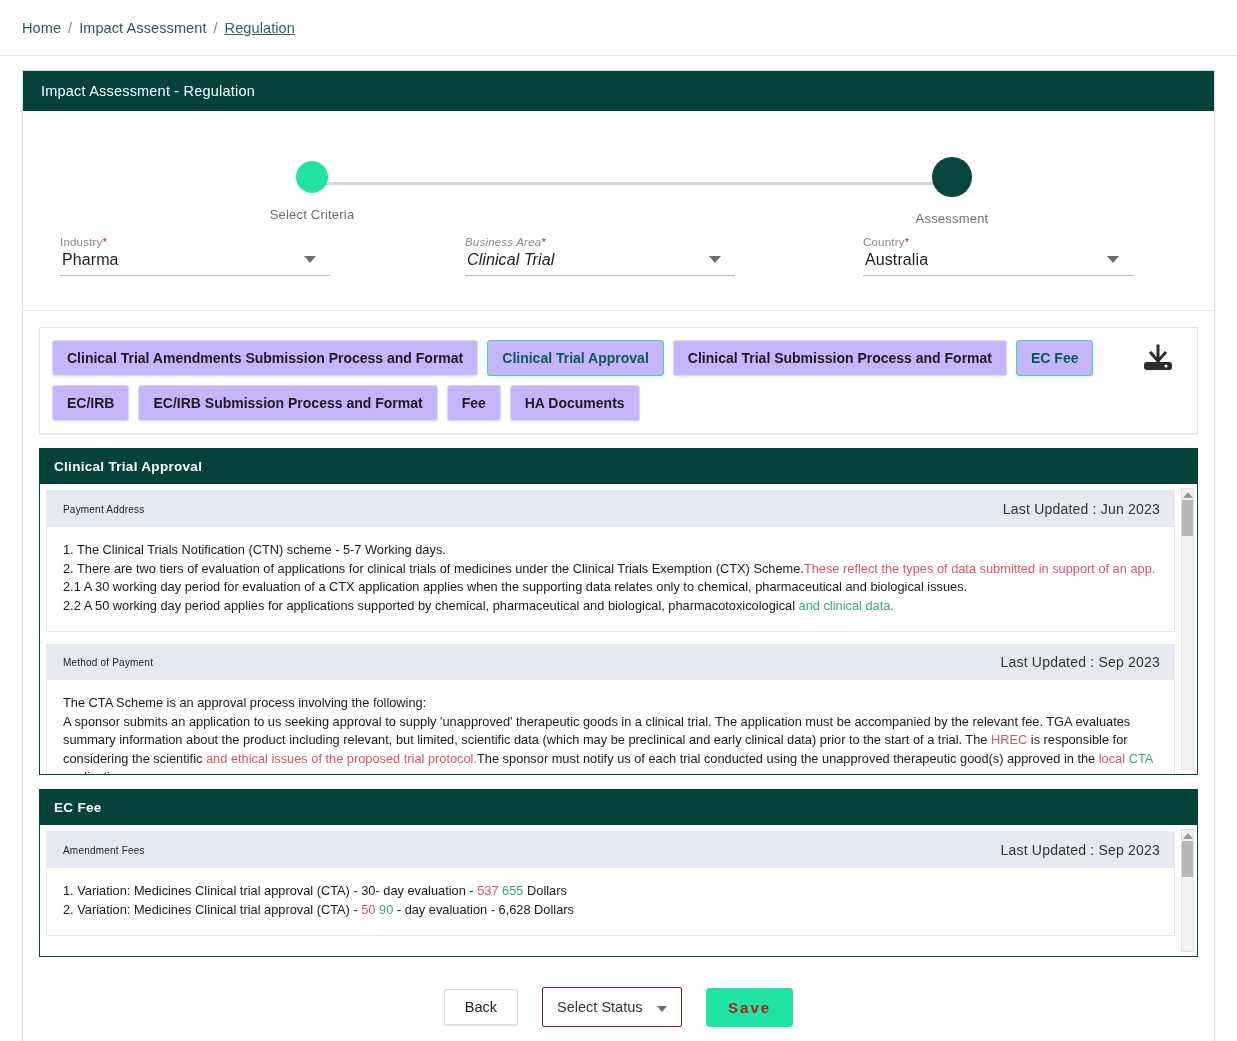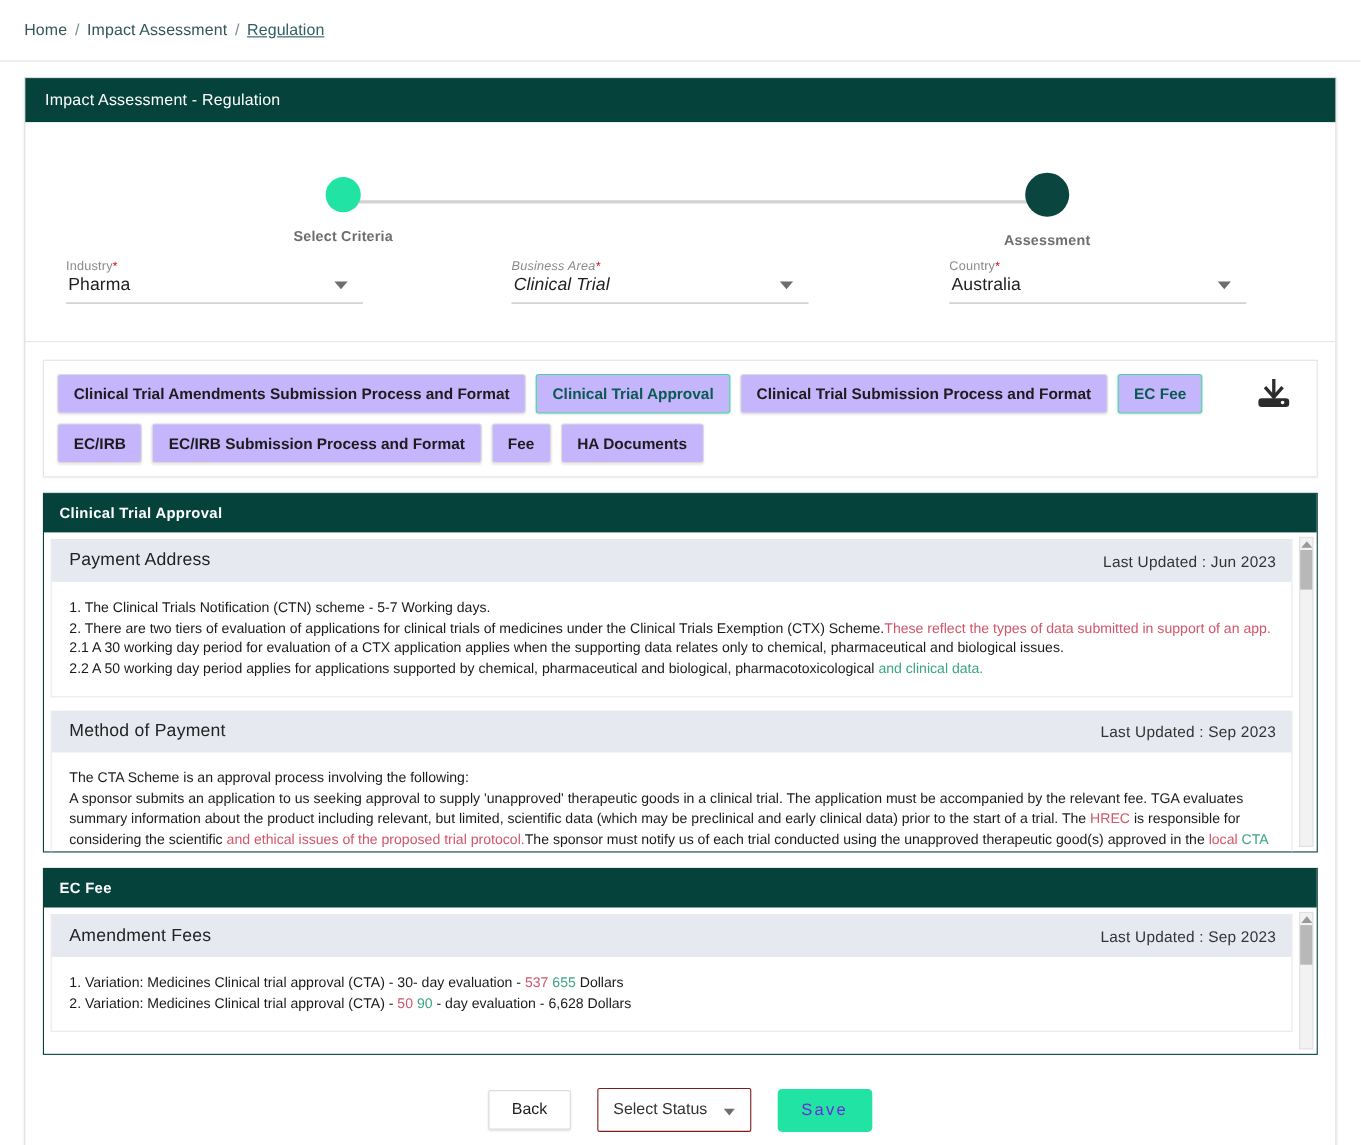--- a/index.html
+++ b/index.html
@@ -62,21 +62,20 @@
     margin: 0 auto;
     position: relative; z-index: 2;
   }
   .dot.done { background: #21e3a3; }
   .dot.current { background: #0a4540; width: 40px; height: 40px; margin-top: -4px; }
   .step-label {
     margin-top: 14px;
     font-size: 13px;
     color: #6e6e6e;
     letter-spacing: .2px;
-    font-weight: bold;
   }
 
   
   .filters {
     display: flex;
     padding: 10px 0 34px 0;
   }
   .field { position: relative; }
   .field.f1 { margin-left: 37px; width: 270px; }
   .field.f2 { margin-left: 135px; width: 270px; font-style: italic; }
@@ -165,21 +164,21 @@
   .panel-body.short { max-height: 150px; }
   .section { border: 1px solid #e8e8e8; border-top: none; margin-bottom: 12px; }
   .section:first-child { border-top: 1px solid #e8e8e8; }
   .section-head {
     background: #e7e9f0;
     display: flex;
     align-items: center;
     justify-content: space-between;
     padding: 10px 14px 10px 16px;
   }
-  .section-title { font-size: 16px; color: #222; letter-spacing: .2px; }
+  .section-title { font-size: 10px; color: #222; letter-spacing: .2px; }
   .section-updated { font-size: 14px; color: #333; letter-spacing: .2px; }
   .section-body {
     padding: 14px 16px 16px 16px;
     font-size: 12.8px;
     line-height: 18.5px;
     color: #1a1a1a;
   }
   .section-body p { margin: 0; }
   .red { color: #d2566a; }
   .green { color: #3aa57f; }
@@ -241,23 +240,23 @@
     right: 14px; top: 18px;
     width: 0; height: 0;
     border-left: 5px solid transparent;
     border-right: 5px solid transparent;
     border-top: 6px solid #6d6d6d;
   }
   .btn-save {
     background: #21e3a3;
     border: none;
     border-radius: 4px;
-    color: #6d28d9;
+    color: #b91c1c;
     font-size: 15px;
-    font-weight: normal;
+    font-weight: bold;
     letter-spacing: 2px;
     padding: 11px 22px;
     cursor: pointer;
   }
 </style>
 </head>
 <body>
 
 <div class="breadcrumb">
   <span class="crumb">Home</span>

